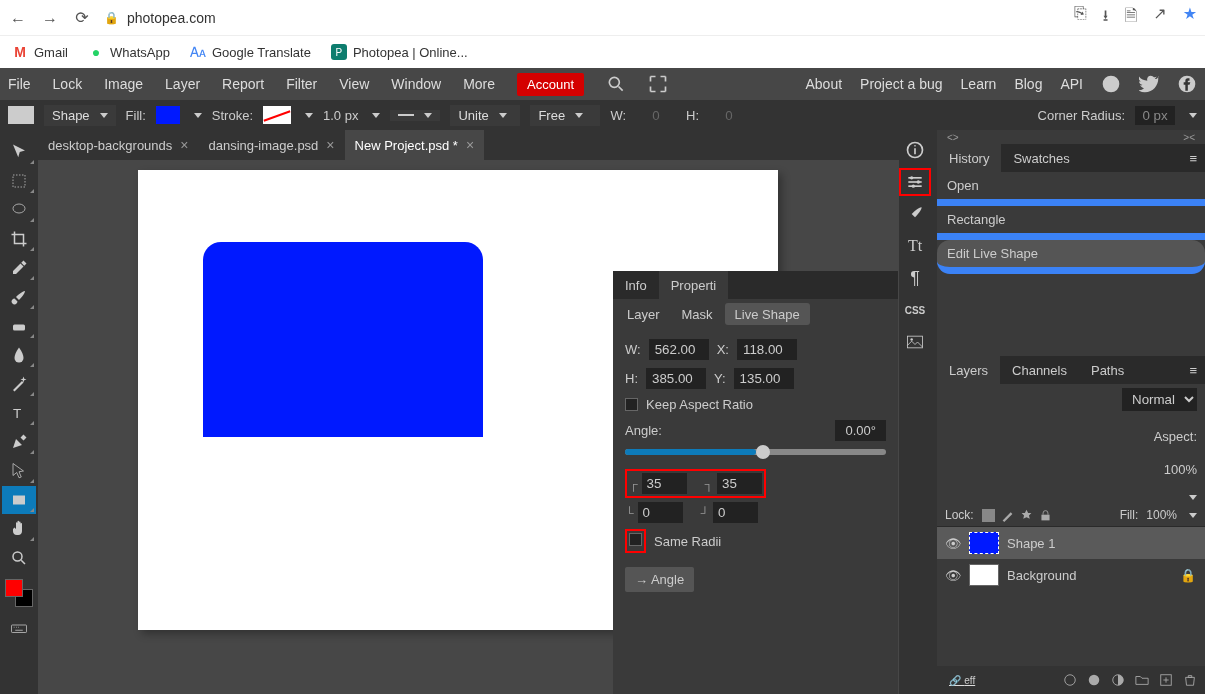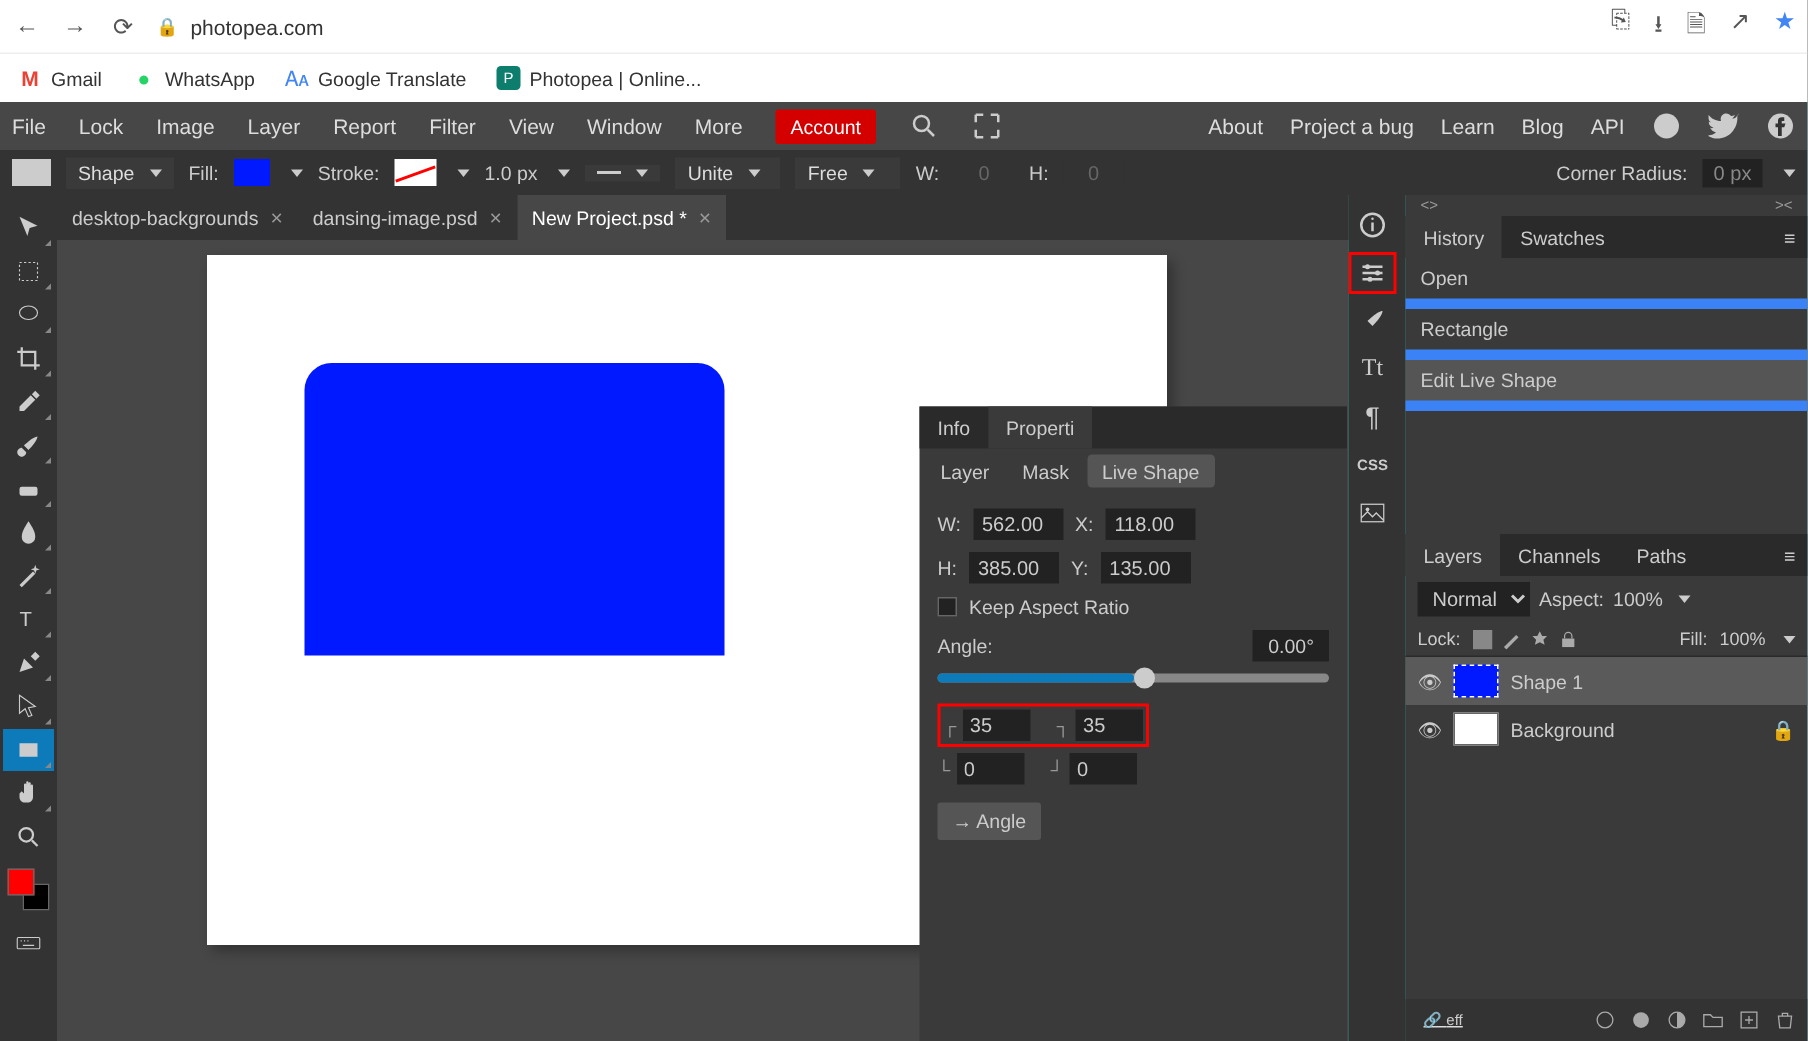--- a/index.html
+++ b/index.html
@@ -86,24 +86,24 @@
 .side-icon.highlighted { border: 2px solid #f00; }
 .side-text { font-size: 11px; color: #ccc; }
 
 .right-panels { width: 268px; background: #3a3a3a; display: flex; flex-direction: column; }
 .panel-tabs { display: flex; height: 28px; background: #2a2a2a; align-items: center; }
 .panel-tab { padding: 0 12px; color: #ccc; cursor: pointer; font-size: 13px; height: 100%; display: flex; align-items: center; }
 .panel-tab.active { background: #3a3a3a; }
 .panel-menu { margin-left: auto; padding: 0 8px; color: #ccc; cursor: pointer; }
 .history-list { flex: 0 0 auto; }
 .history-item { padding: 6px 10px; color: #ccc; font-size: 13px; border-bottom: 7px solid #3b82f6; cursor: pointer; }
-.history-item.selected { background: #555; }
+.history-item.selected { background: #555; border-radius: 13px; }
 
 .layers-panel { margin-top: 2px; flex: 1; display: flex; flex-direction: column; }
-.layers-opts { display: flex; align-items: center; gap: 6px; padding: 4px 8px; font-size: 13px; color: #ccc; }
+.layers-opts { display: flex; align-items: flex-end; gap: 18px; padding: 4px 8px; font-size: 13px; color: #ccc; flex-direction: column; }
 .layers-opts select { background: #222; color: #ccc; border: none; padding: 3px 6px; }
 .lock-row { display: flex; align-items: center; gap: 8px; padding: 4px 8px; font-size: 12px; color: #ccc; border-bottom: 1px solid #2a2a2a; }
 .lock-icons { display: flex; gap: 6px; }
 .lock-icons svg { width: 13px; height: 13px; fill: #aaa; }
 .layer-list { flex: 1; }
 .layer-row { display: flex; align-items: center; gap: 8px; padding: 5px 8px; font-size: 13px; color: #ccc; cursor: pointer; }
 .layer-row.selected { background: #5a5a5a; }
 .eye-icon { width: 16px; }
 .layer-thumb { width: 30px; height: 22px; background: #fff; border: 1px solid #666; position: relative; }
 .layer-thumb.shape { background: #0019ff; border: 1px dashed #fff; }
@@ -406,20 +406,24 @@
           <div class="radii-row">
             <div class="radii-item">
                 <span class="radii-icon">└</span>
                 <input class="radii-input" value="0" style="">
               </div>
             <div class="radii-item">
                 <span class="radii-icon">┘</span>
                 <input class="radii-input" value="0" style="">
               </div>
           </div>
+          <div class="prop-row">
+            <span class="red-box"><span class="prop-checkbox" style="display:inline-block"></span></span>
+            <span>Same Radii</span>
+          </div>
           <button class="path-btn">→ Angle</button>
         </div>
       </div>
     </div>
 
     <div class="right-sidebar">
       <div class="side-icon">
           <svg viewBox="0 0 24 24">
             <circle cx="12" cy="12" r="9" fill="none" stroke="#ccc" stroke-width="2"></circle>
             <line x1="12" y1="10" x2="12" y2="17" stroke="#ccc" stroke-width="2"></line>

